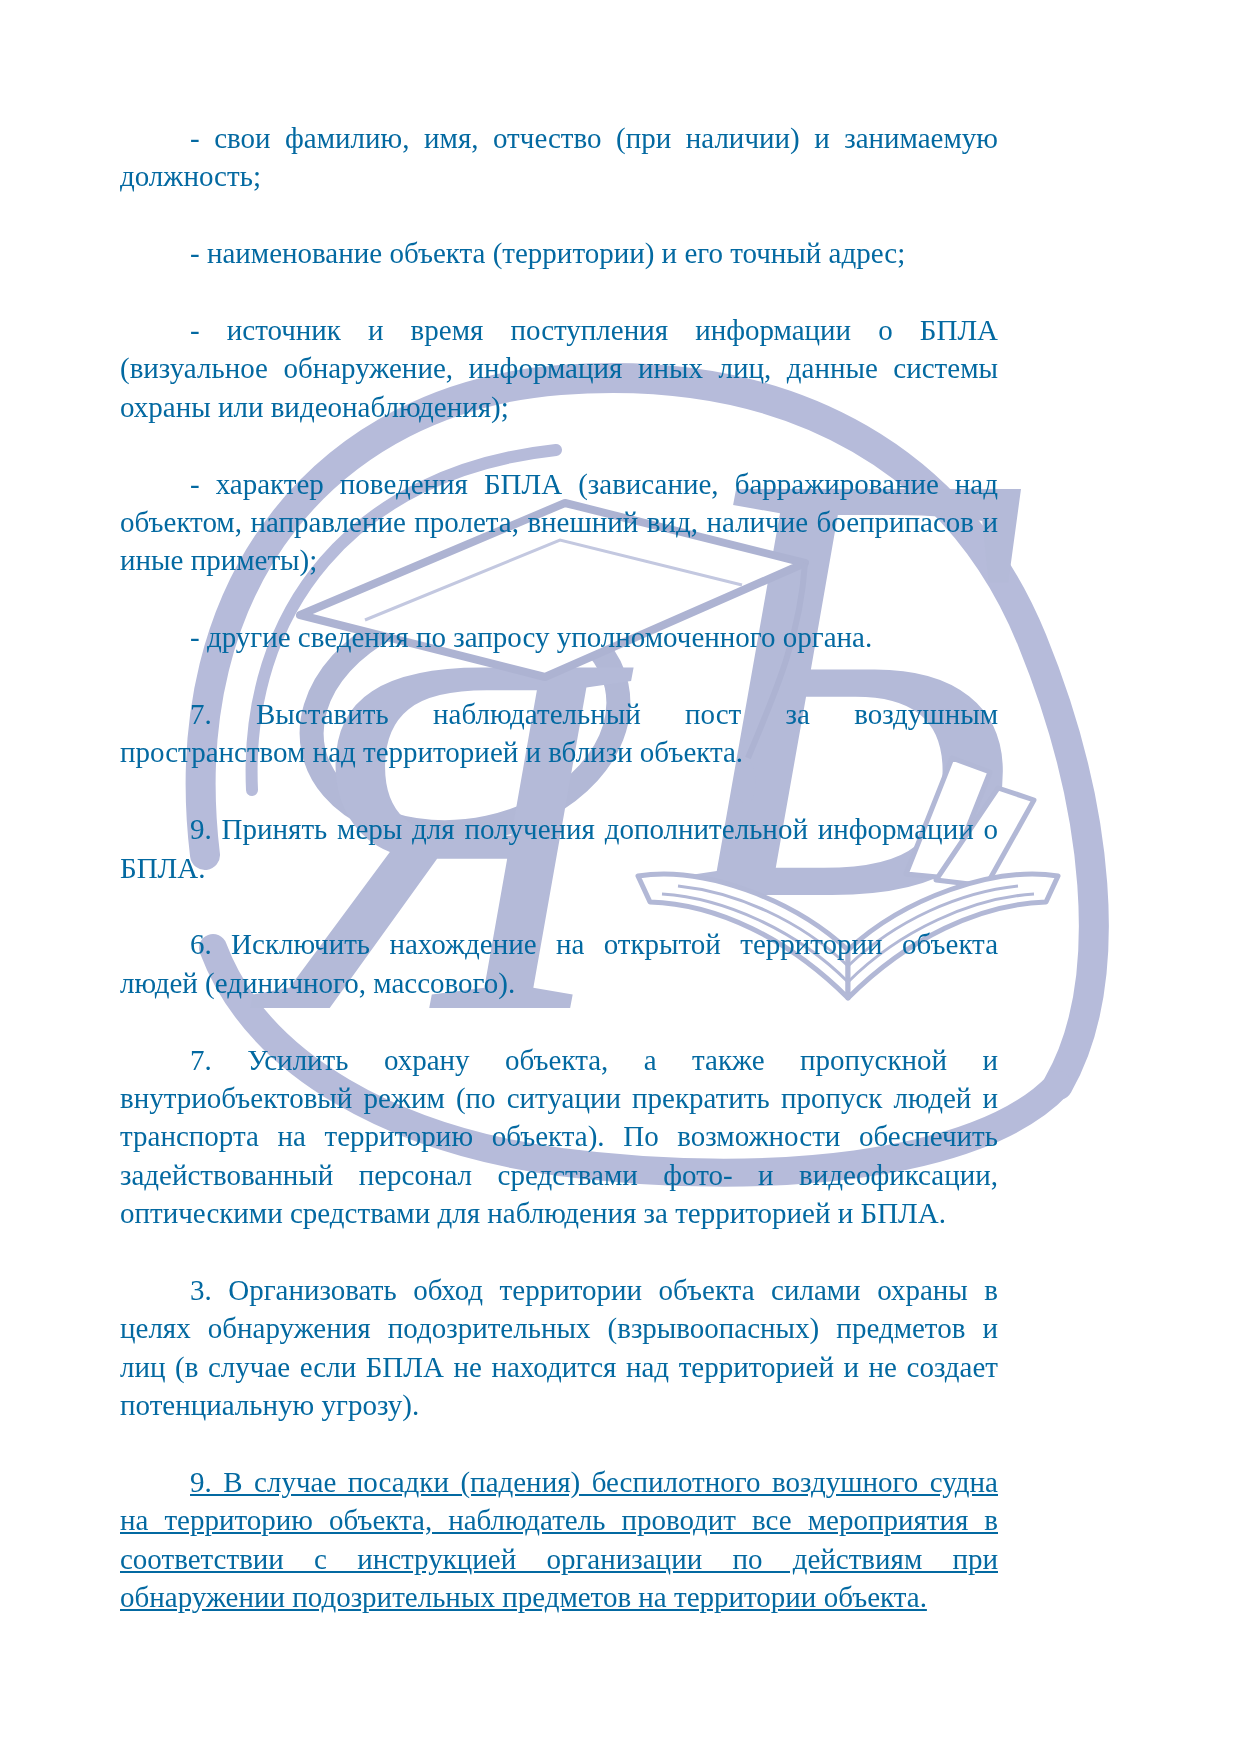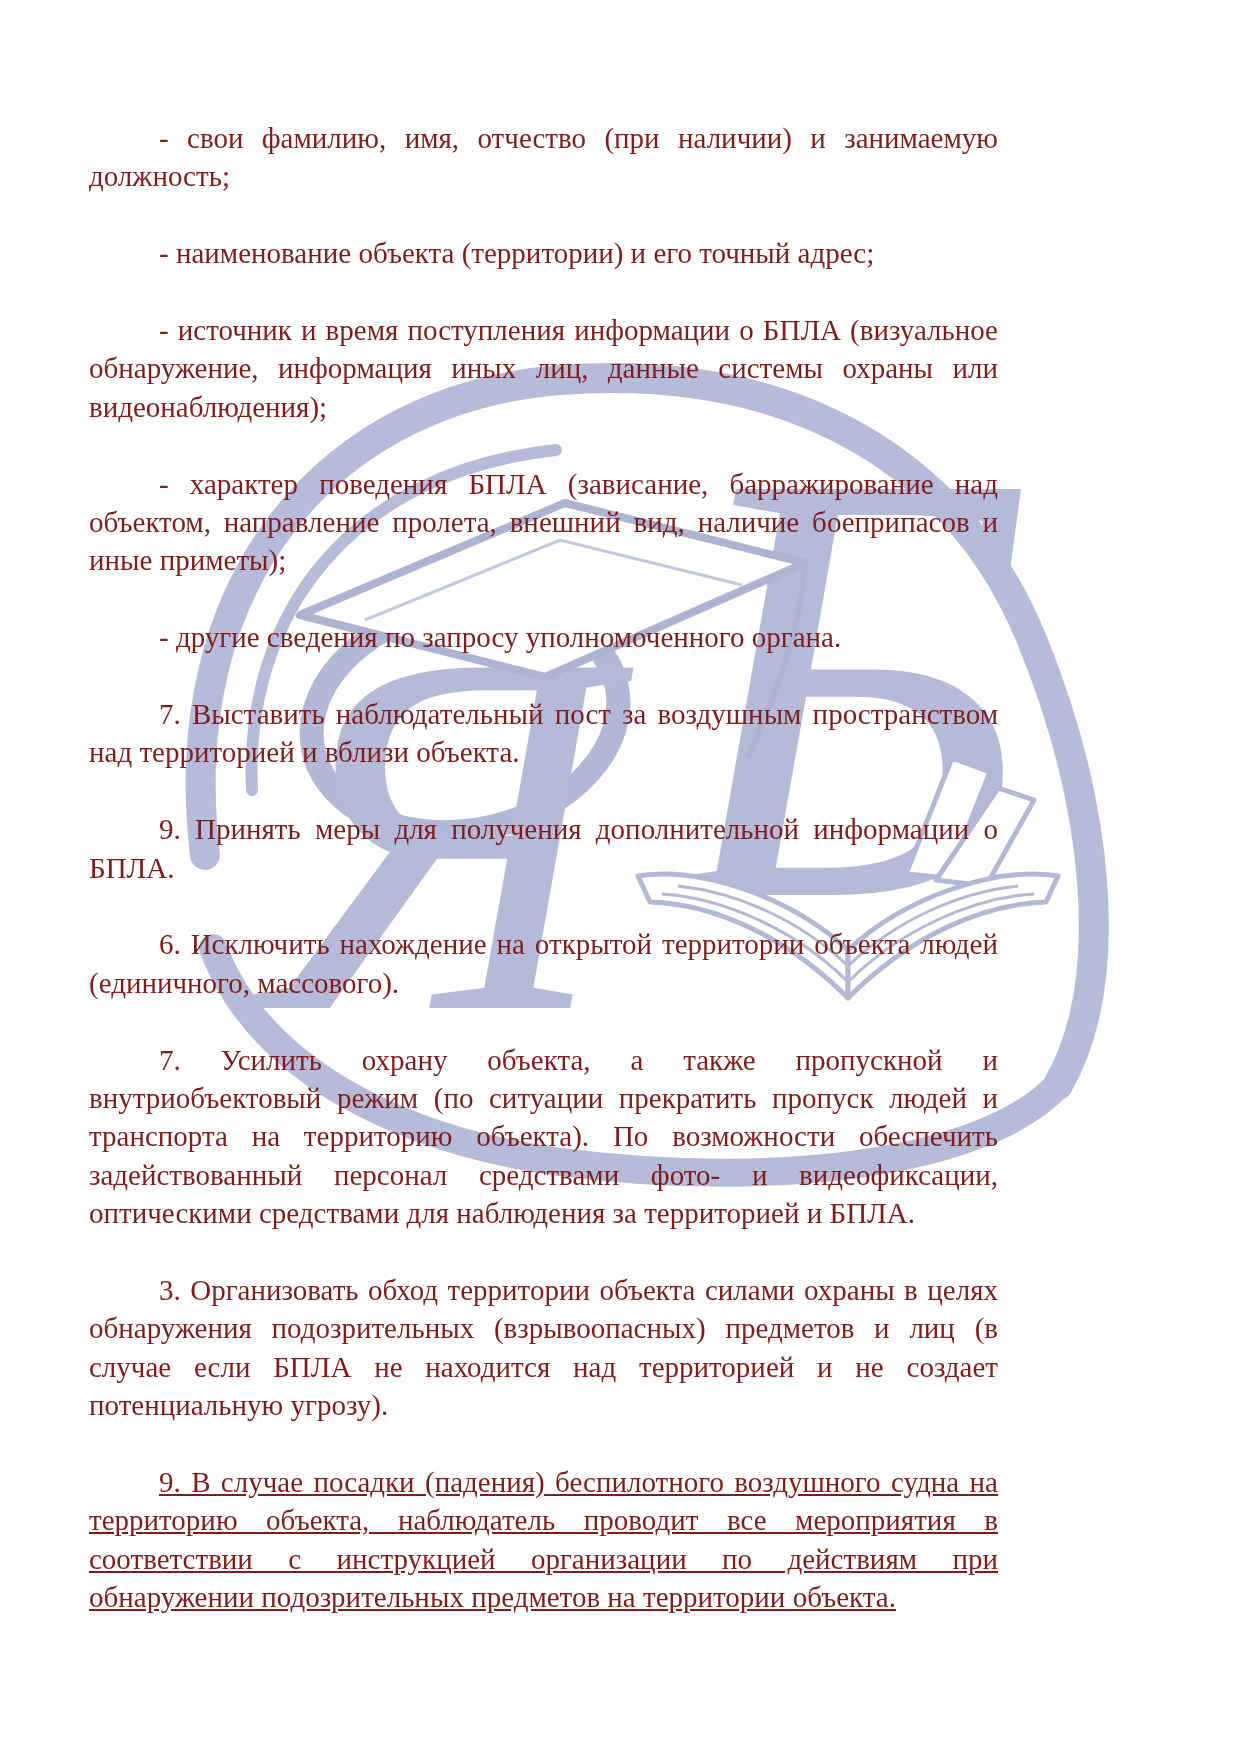--- a/index.html
+++ b/index.html
@@ -22,22 +22,22 @@
     width: 1241px;
     height: 1755px;
     z-index: 0;
     pointer-events: none;
   }
   .content {
     position: relative;
     z-index: 1;
     box-sizing: border-box;
     width: 1087px;
-    padding: 119px 89px 0 89px;
-    color: #7f1d1d;
+    padding: 119px 89px 0 120px;
+    color: #0369a1;
     font-size: 29px;
     line-height: 38.4px;
     text-align: justify;
   }
   .content p {
     margin: 0 0 38.4px 0;
     text-indent: 70px;
   }
   .content p:last-child {
     margin-bottom: 0;

